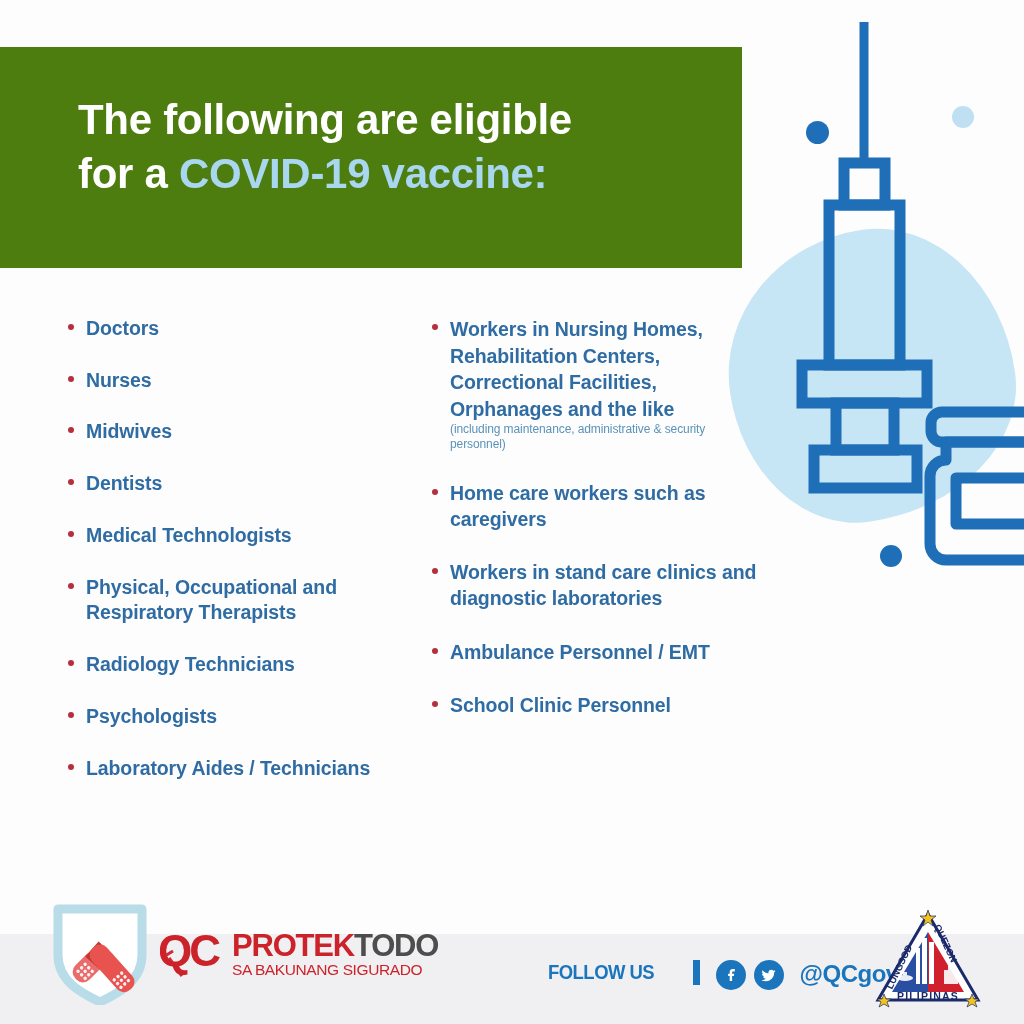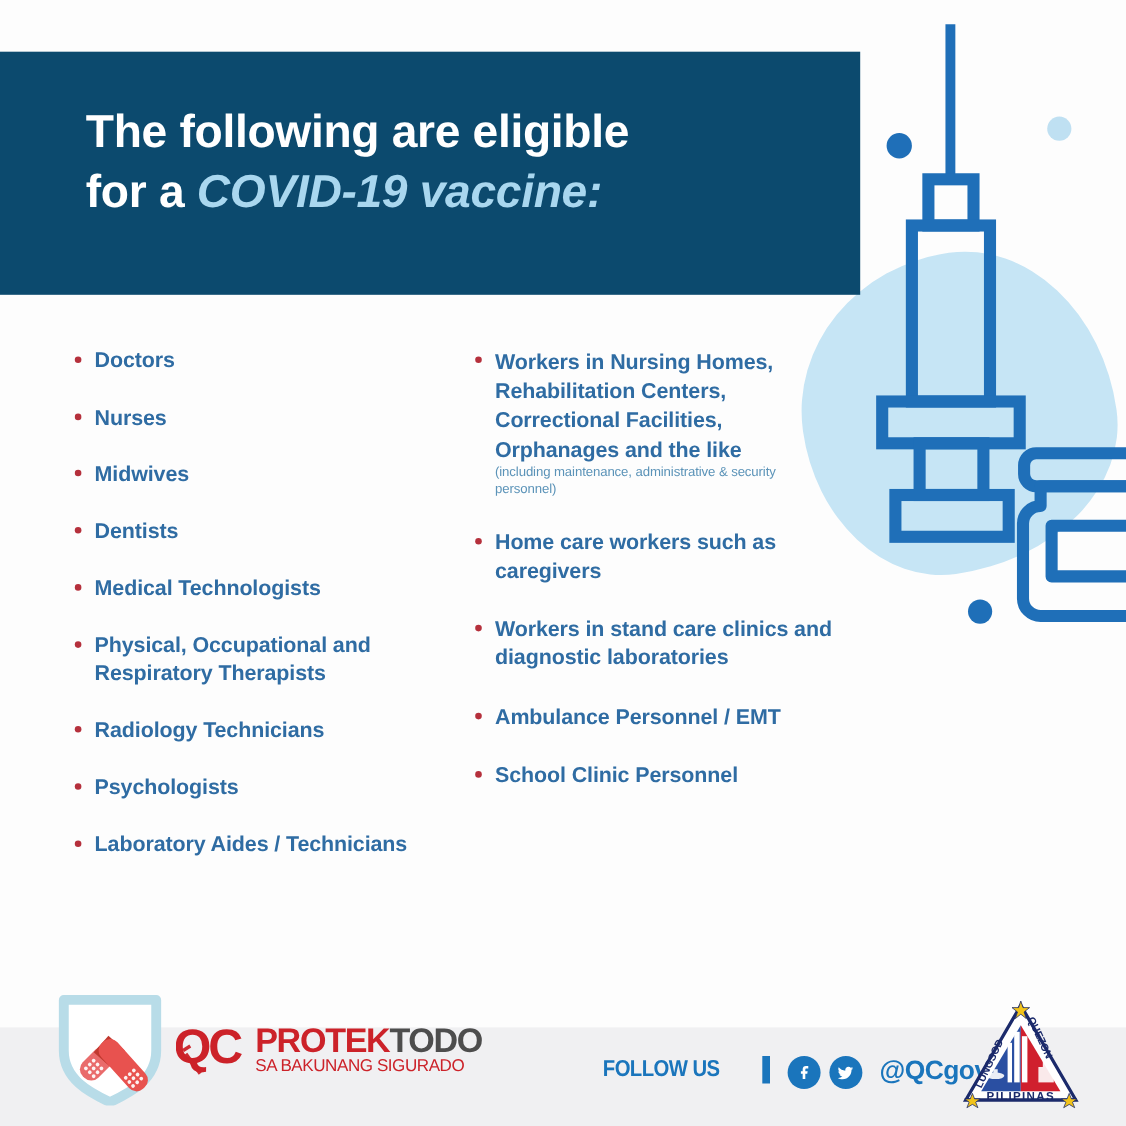--- a/index.html
+++ b/index.html
@@ -15,27 +15,27 @@
   .art{position:absolute;right:0;top:0;width:300px;height:620px;overflow:hidden;pointer-events:none;}
   .blob{position:absolute;left:5px;top:230px;width:285px;height:290px;background:#c6e5f5;
         border-radius:54% 46% 58% 42% / 49% 56% 44% 51%;transform:rotate(-8deg);}
   .dot-dark{position:absolute;left:82px;top:121px;width:23px;height:23px;border-radius:50%;background:#1f6fb8;}
   .dot-light{position:absolute;left:228px;top:106px;width:22px;height:22px;border-radius:50%;background:#bfe0f2;}
   .dot-bot{position:absolute;left:156px;top:545px;width:22px;height:22px;border-radius:50%;background:#1f6fb8;}
   .art svg{position:absolute;left:0;top:0;}
 
   
   .banner{
-    position:absolute;left:0;top:47px;width:742px;height:221px;background:#0c4a6e;padding-left:40px;
+    position:absolute;left:0;top:47px;width:742px;height:221px;background:#4d7c0f;
   }
   .banner-text{
     position:absolute;left:78px;top:46px;width:640px;
     font-size:42px;font-weight:bold;line-height:1.28;color:#ffffff;letter-spacing:-0.3px;
   }
-  .banner-accent{color:#a9d7ef;font-style:italic;}
+  .banner-accent{color:#a9d7ef;}
 
   
   .cols{position:absolute;left:0;top:316px;width:800px;}
   .col{position:absolute;top:0;}
   .col-left{left:68px;width:360px;}
   .col-right{left:432px;width:330px;}
 
   .item{position:relative;padding-left:18px;margin-bottom:26px;}
   .item .bullet{
     position:absolute;left:0;top:8px;width:6px;height:6px;border-radius:50%;

